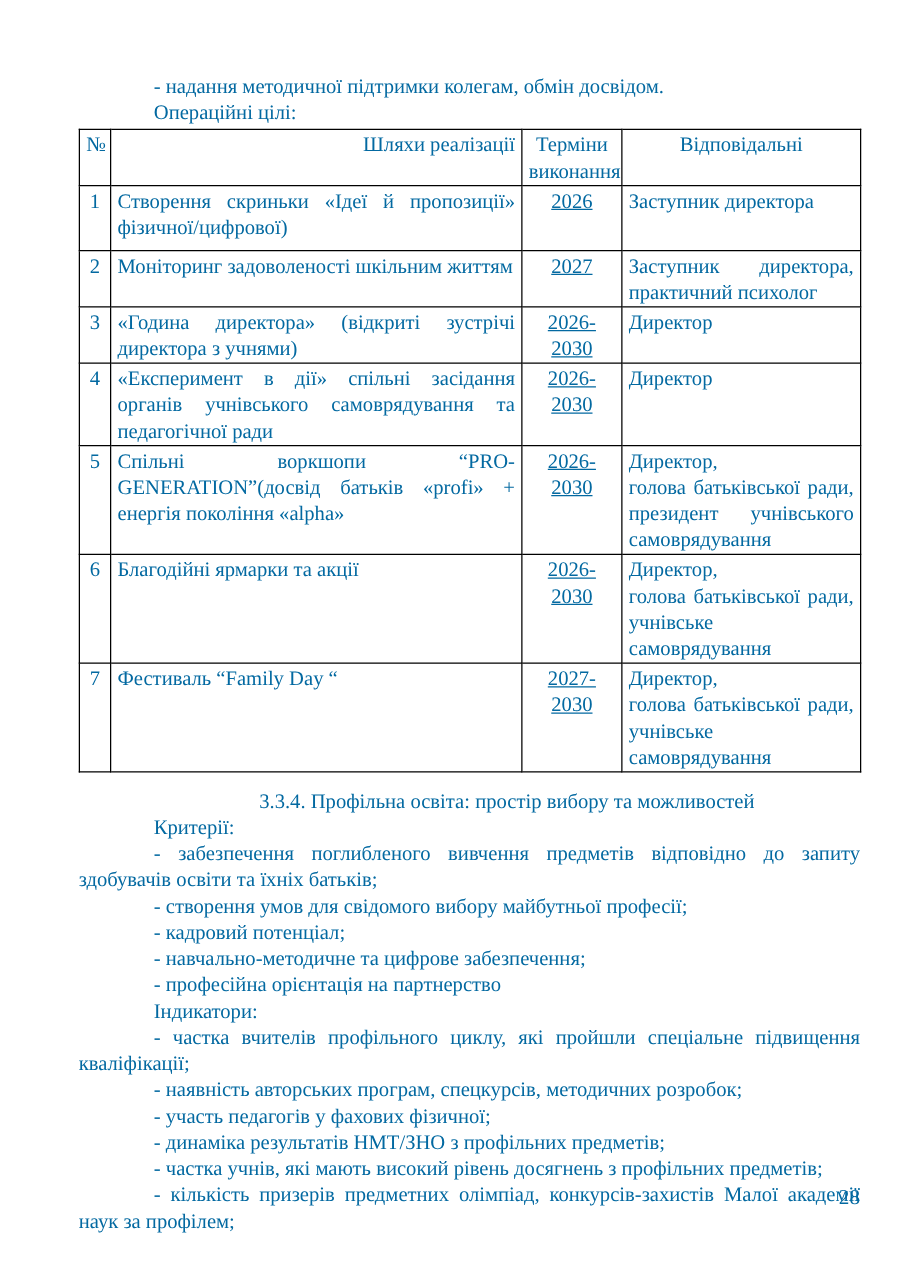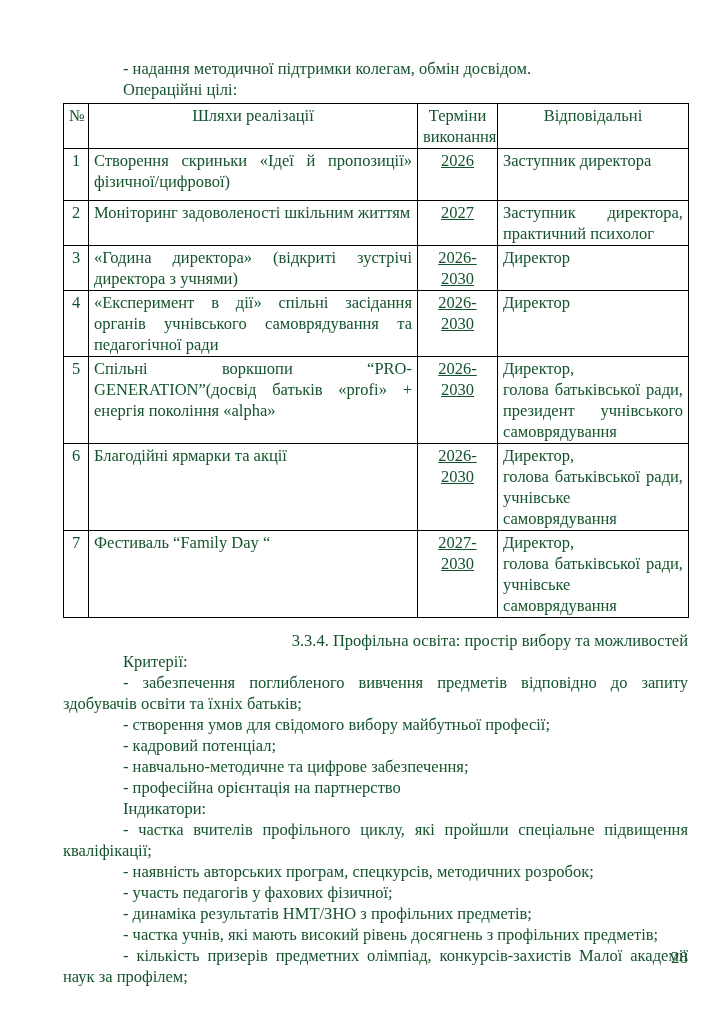--- a/index.html
+++ b/index.html
@@ -2,21 +2,21 @@
 <html><head>
 <meta charset="utf-8">
 <style>
   html, body { margin: 0; padding: 0; background: #ffffff; }
   .page {
     position: relative;
     width: 724px;
     height: 1024px;
     box-sizing: border-box;
     background: #ffffff;
-    color: #14532d;
+    color: #0369a1;
     font-family: "Liberation Serif", serif;
     font-size: 16.5px;
     line-height: 21px;
     padding: 58px 36px 0 63px;
     overflow: hidden;
   }
   .para {
     margin: 0;
     text-align: justify;
   }
@@ -38,28 +38,28 @@
   }
   thead tr { height: 40px; }
   tbody tr:nth-child(1) { height: 52px; }
   tbody tr:nth-child(2) { height: 43px; }
   tbody tr:nth-child(3) { height: 42px; }
   tbody tr:nth-child(4) { height: 63px; }
   tbody tr:nth-child(5) { height: 80px; }
   tbody tr:nth-child(6) { height: 55px; }
   tbody tr:nth-child(7) { height: 60px; }
   .c-num  { text-align: center; padding: 1px 2px; }
-  .h-ways { text-align: center; }
+  .h-ways { text-align: right; }
   .c-ways { text-align: justify; }
   .c-term { text-align: center; padding: 1px 2px; text-decoration: underline; }
   .h-term, .h-resp { }
   .c-resp div { text-align: justify; }
   .section-heading {
     margin: 12px 0 0 0;
-    text-align: right;
+    text-align: center;
     text-indent: 60px;
   }
   .pageno {
     position: absolute;
     top: 947px;
     right: 36px;
     font-size: 17px;
     line-height: 21px;
   }
 </style>

